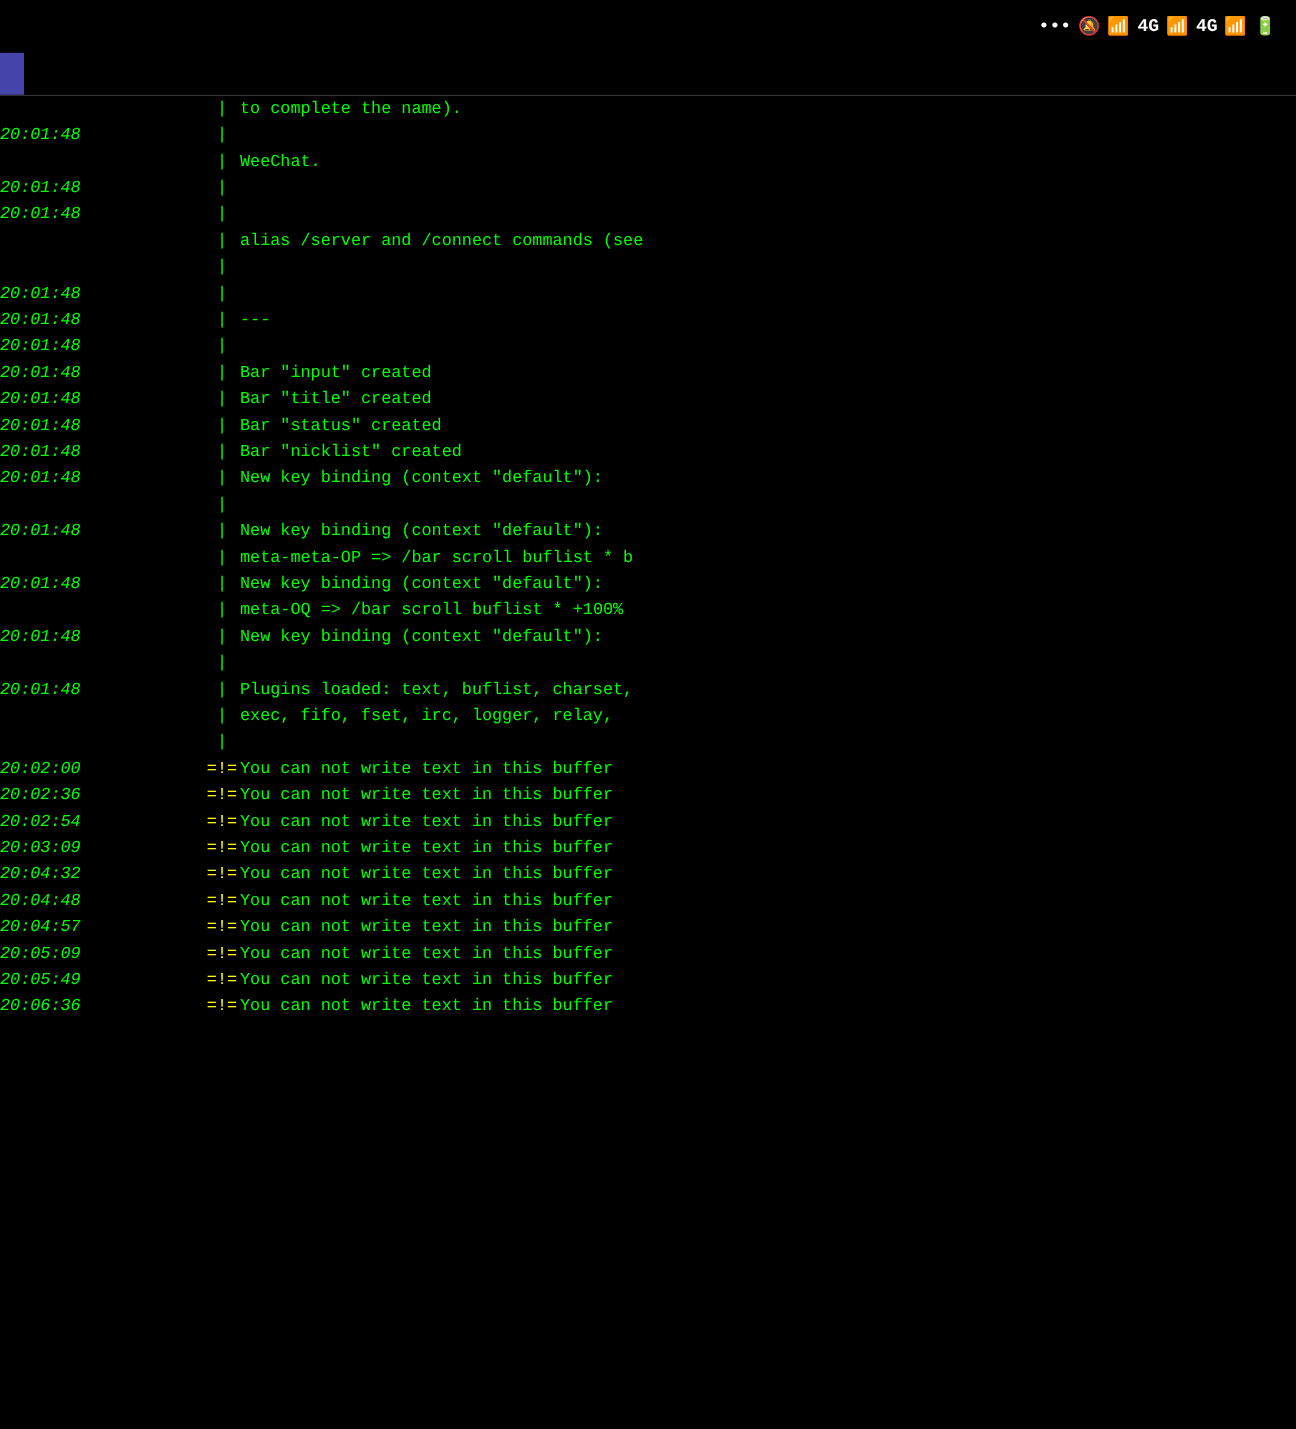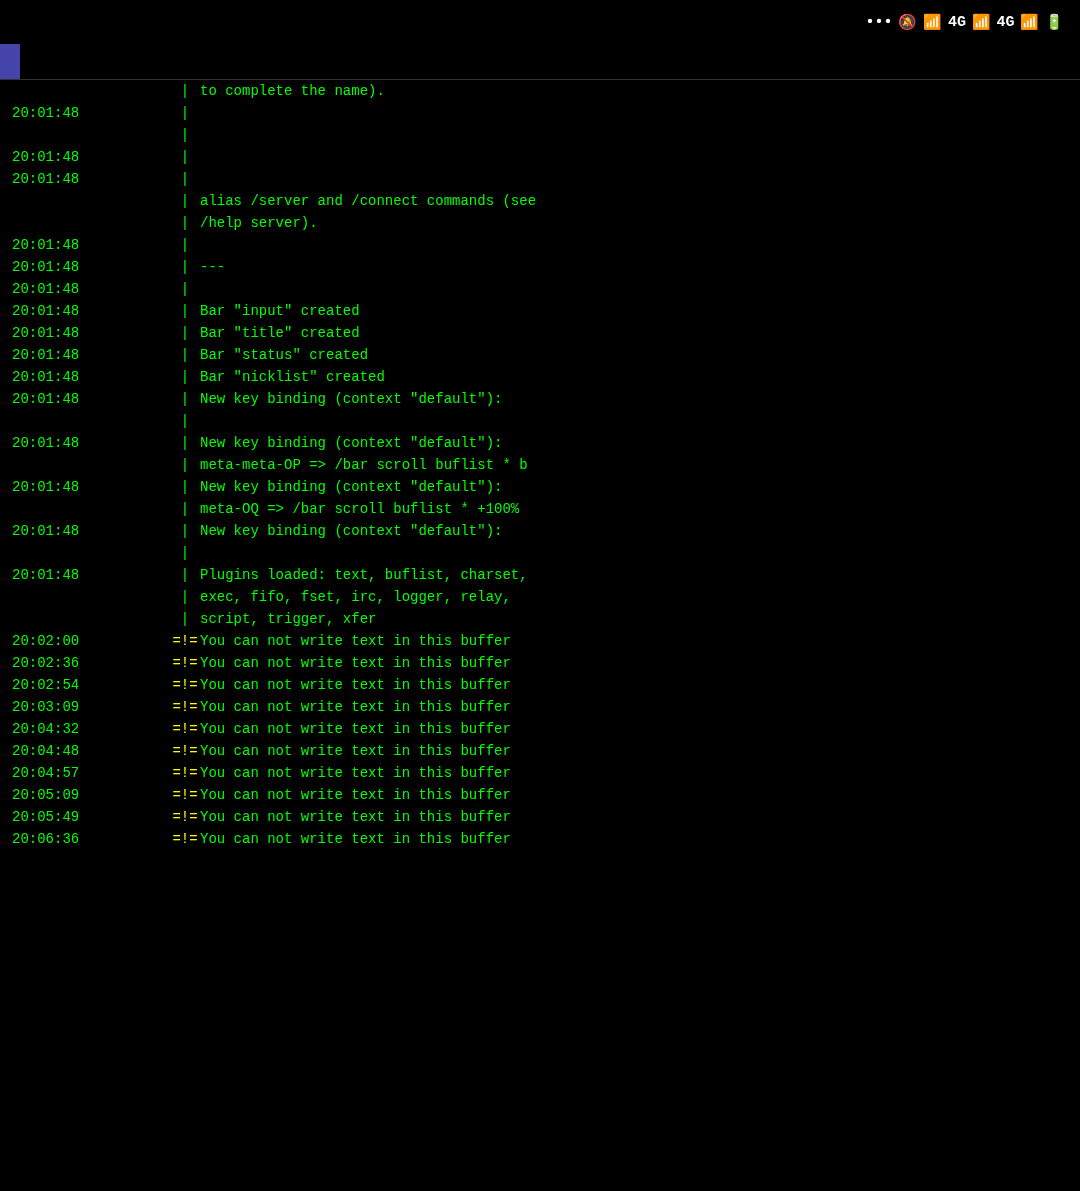--- a/index.html
+++ b/index.html
@@ -70,22 +70,23 @@
       display: flex;
       flex-direction: row;
       min-height: 22px;
       line-height: 22px;
     }
 
     .col-time {
       color: #00ff00;
       width: 170px;
       min-width: 170px;
-      padding-left: 12px;
+      padding-left: 0;
       white-space: nowrap;
+      font-style: italic;
     }
 
     .col-sep {
       color: #00ff00;
       width: 30px;
       min-width: 30px;
       text-align: center;
     }
 
     .col-msg {
@@ -136,39 +137,39 @@
       <div class="col-sep" style="color: rgb(0, 255, 0);">|</div>
       <div class="col-msg">to complete the name).</div>
     </div>
     <div class="log-line">
       <div class="col-time">20:01:48</div>
       <div class="col-sep">|</div>
     </div>
     <div class="log-line continuation">
       <div class="col-time">&nbsp;</div>
       <div class="col-sep" style="color: rgb(0, 255, 0);">|</div>
+      <div class="col-msg">WeeChat.</div>
     </div>
     <div class="log-line">
       <div class="col-time">20:01:48</div>
       <div class="col-sep">|</div>
       <div class="col-msg"></div>
     </div>
     <div class="log-line">
       <div class="col-time">20:01:48</div>
       <div class="col-sep">|</div>
     </div>
     <div class="log-line continuation">
       <div class="col-time">&nbsp;</div>
       <div class="col-sep" style="color: rgb(0, 255, 0);">|</div>
       <div class="col-msg">alias /server and /connect commands (see</div>
     </div>
     <div class="log-line continuation">
       <div class="col-time">&nbsp;</div>
       <div class="col-sep" style="color: rgb(0, 255, 0);">|</div>
-      <div class="col-msg">/help server).</div>
     </div>
     <div class="log-line">
       <div class="col-time">20:01:48</div>
       <div class="col-sep">|</div>
       <div class="col-msg"></div>
     </div>
     <div class="log-line">
       <div class="col-time">20:01:48</div>
       <div class="col-sep">|</div>
       <div class="col-msg">---</div>
@@ -242,21 +243,20 @@
       <div class="col-msg">Plugins loaded: text, buflist, charset,</div>
     </div>
     <div class="log-line continuation">
       <div class="col-time">&nbsp;</div>
       <div class="col-sep" style="color: rgb(0, 255, 0);">|</div>
       <div class="col-msg">exec, fifo, fset, irc, logger, relay,</div>
     </div>
     <div class="log-line continuation">
       <div class="col-time">&nbsp;</div>
       <div class="col-sep" style="color: rgb(0, 255, 0);">|</div>
-      <div class="col-msg">script, trigger, xfer</div>
     </div>
     <div class="log-line">
       <div class="col-time">20:02:00</div>
       <div class="col-sep" style="color: rgb(255, 255, 0);">=!=</div>
       <div class="col-msg" style="color: rgb(0, 255, 0);">You can not write text in this buffer</div>
     </div>
     <div class="log-line">
       <div class="col-time">20:02:36</div>
       <div class="col-sep" style="color: rgb(255, 255, 0);">=!=</div>
       <div class="col-msg" style="color: rgb(0, 255, 0);">You can not write text in this buffer</div>

